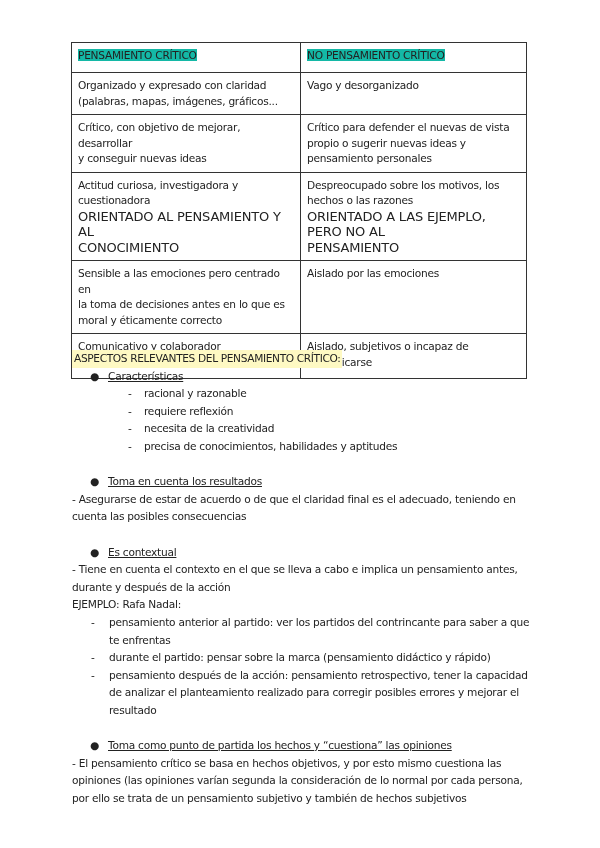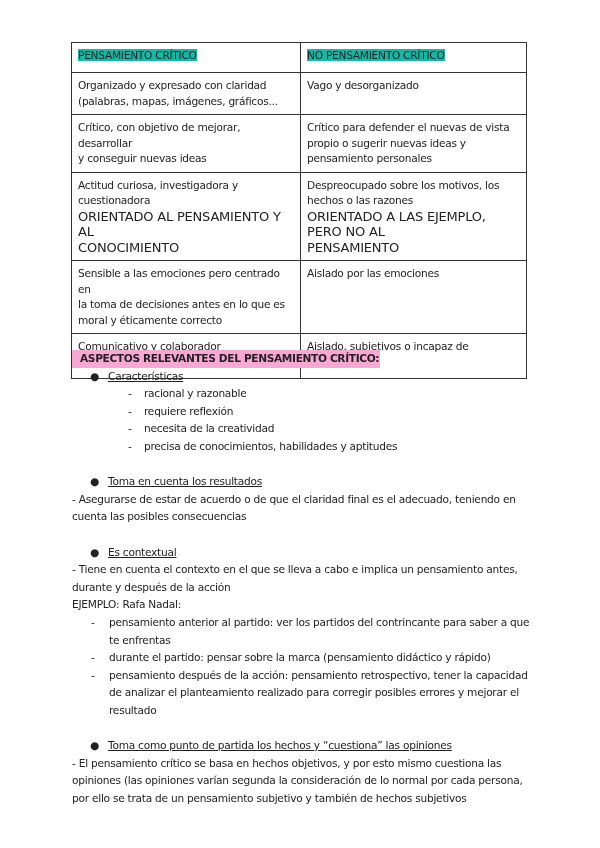--- a/index.html
+++ b/index.html
@@ -50,24 +50,24 @@
     .caps { font-size: 13px; letter-spacing: -0.2px; }
 
     .content {
       position: absolute;
       left: 72px;
       top: 350px;
       width: 460px;
       line-height: 17.6px;
     }
     .heading {
-      font-weight: bold;
-      background: #f9a8d4;
+      font-weight: normal;
+      background: #fef9c3;
       display: inline-block;
-      padding: 0 1px 0 8px;
+      padding: 0 1px 0 2px;
       letter-spacing: -0.35px;
     }
     .bullet {
       position: relative;
       padding-left: 36px;
     }
     .bullet .dot {
       position: absolute;
       left: 18px;
       top: 0;

